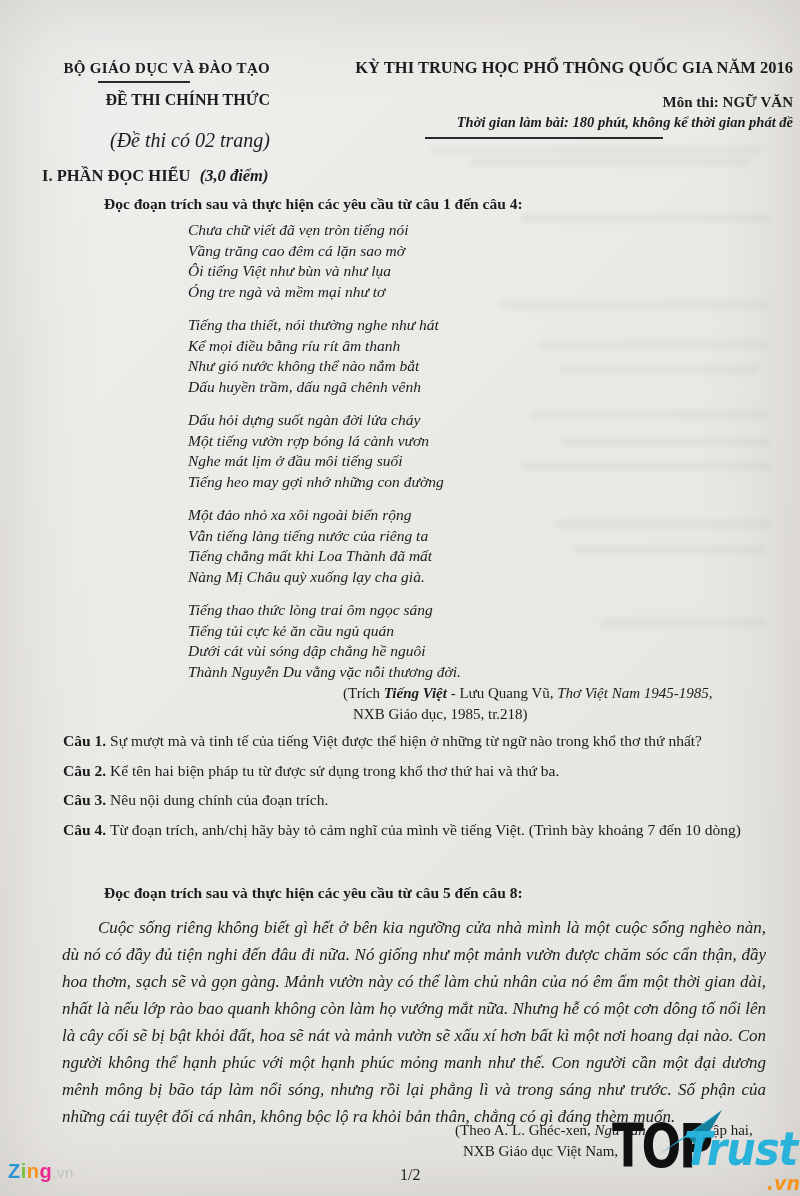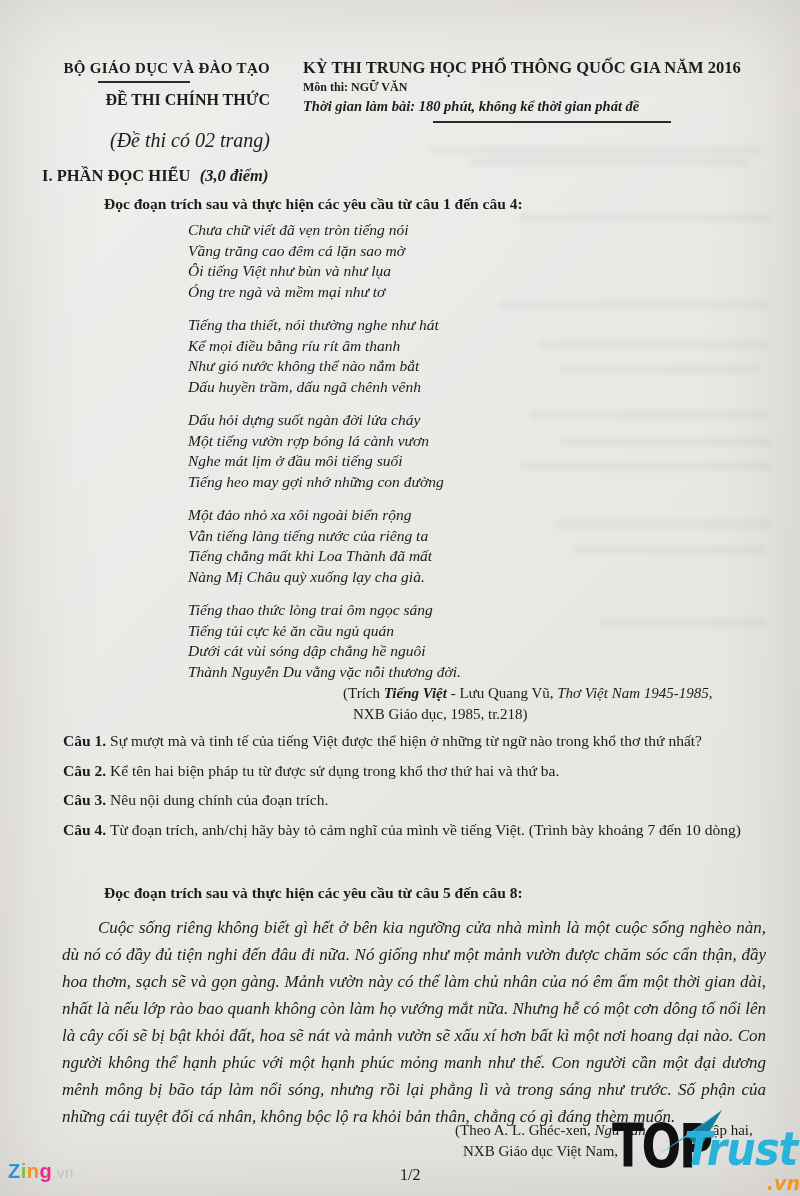--- a/index.html
+++ b/index.html
@@ -12,23 +12,23 @@
   .vignette{position:absolute;inset:0;pointer-events:none;
     box-shadow:inset 0 0 90px rgba(120,115,105,0.25);}
   
   .ghost{position:absolute;height:9px;border-radius:4px;
     background:rgba(90,90,95,0.055);filter:blur(2px);}
   .hdr-left{position:absolute;left:18px;top:60px;width:252px;text-align:right;}
   .hdr-left .ministry{font-weight:bold;font-size:15px;letter-spacing:0.3px;}
   .hdr-rule-l{width:92px;height:2px;background:#2a2a2a;margin:4px auto 8px auto;}
   .hdr-left .official{font-weight:bold;font-size:16px;margin-top:2px;}
   .hdr-left .pagesnote{font-style:italic;font-size:20px;margin-top:20px;}
-  .hdr-right{position:absolute;left:303px;top:58px;width:498px;text-align:left;}
+  .hdr-right{position:absolute;left:295px;top:58px;width:498px;text-align:right;}
   .hdr-right .examtitle{font-weight:bold;font-size:16.5px;}
-  .hdr-right .subject{font-weight:bold;font-size:12px;margin-top:2px;}
+  .hdr-right .subject{font-weight:bold;font-size:15px;margin-top:16px;}
   .hdr-right .duration{font-weight:bold;font-style:italic;font-size:14.5px;margin-top:3px;}
   .hdr-rule-r{width:238px;height:2px;background:#2a2a2a;margin:6px auto 0 auto;}
   .s1-heading{position:absolute;left:42px;top:166px;font-weight:bold;font-size:16.5px;}
   .s1-heading .pts{font-style:italic;margin-left:5px;}
   .instr1{position:absolute;left:104px;top:195px;font-weight:bold;font-size:15.5px;}
   .poem{position:absolute;left:188px;top:220px;font-style:italic;font-size:15.5px;line-height:20.5px;}
   .stanza{margin-bottom:13px;}
   .poem-cite{position:absolute;left:343px;top:683px;font-size:15px;line-height:21px;}
   .poem-cite .work{font-weight:bold;font-style:italic;}
   .poem-cite .book{font-style:italic;}

